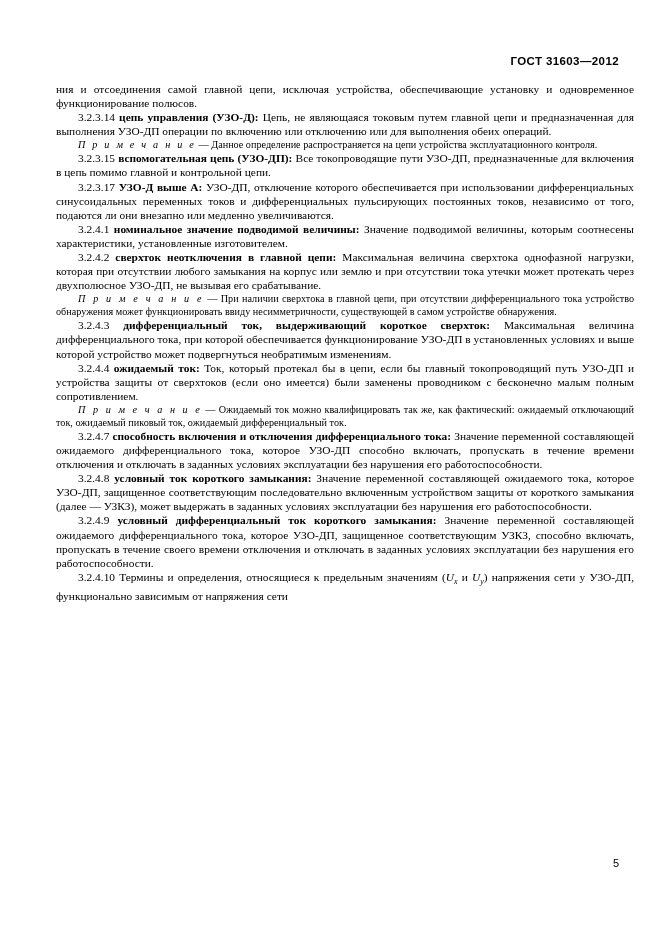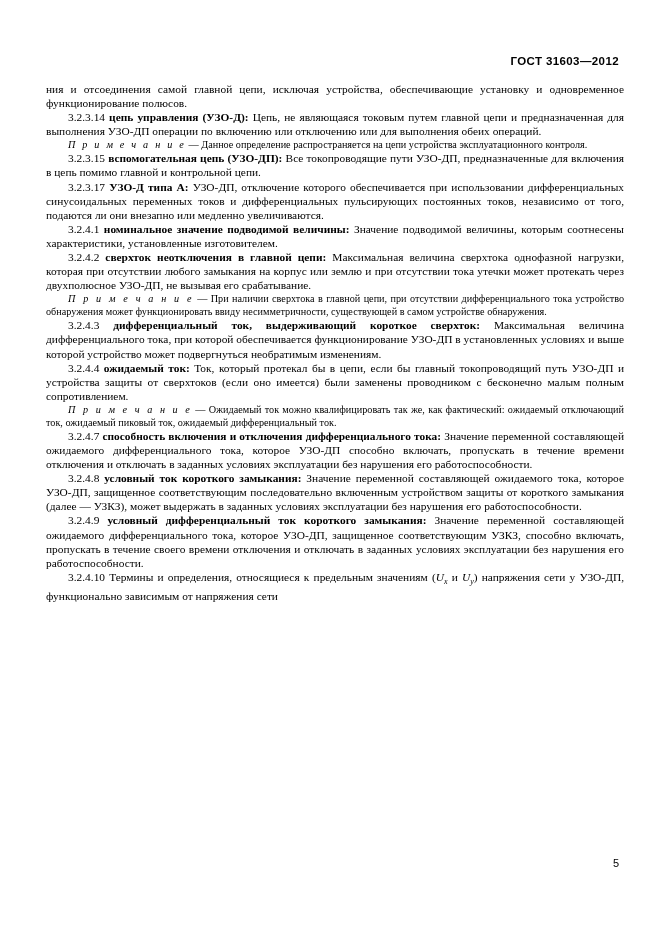--- a/index.html
+++ b/index.html
@@ -26,21 +26,21 @@
     position: absolute;
     top: 55px;
     right: 42px;
     font-family: Liberation Sans, sans-serif;
     font-size: 11.5px;
     font-weight: bold;
     letter-spacing: 0.4px;
   }
   .content {
     position: absolute;
-    left: 46px;
+    left: 56px;
     top: 82px;
     width: 578px;
     font-size: 11.4px;
     line-height: 14.1px;
     text-align: justify;
   }
   .content p {
     margin: 0;
     text-align: justify;
     text-justify: inter-word;
@@ -85,21 +85,21 @@
     <p class="noind"><span>ния и отсоединения самой главной цепи, исключая устройства, обеспечивающие установку и одновременное функционирование полюсов.</span></p>
 
 
     <p class="ind"><span>3.2.3.14</span> <b>цепь управления (УЗО-Д):</b><span> Цепь, не являющаяся токовым путем главной цепи и предназначенная для выполнения УЗО-ДП операции по включению или отключению или для выполнения обеих операций.</span></p>
 
     <p class="note"><span class="sp">П р и м е ч а н и е</span><span> — Данное определение распространяется на цепи устройства эксплуатационного контроля.</span></p>
 
     <p class="ind"><span>3.2.3.15</span> <b>вспомогательная цепь (УЗО-ДП):</b><span> Все токопроводящие пути УЗО-ДП, предназначенные для включения в цепь помимо главной и контрольной цепи.</span></p>
 
 
-    <p class="ind"><span>3.2.3.17</span> <b>УЗО-Д типа А:</b><span> УЗО-ДП, отключение которого обеспечивается при использовании дифференциальных синусоидальных переменных токов и дифференциальных пульсирующих постоянных токов, независимо от того, подаются ли они внезапно или медленно увеличиваются.</span></p>
+    <p class="ind"><span>3.2.3.17</span> <b>УЗО-Д выше А:</b><span> УЗО-ДП, отключение которого обеспечивается при использовании дифференциальных синусоидальных переменных токов и дифференциальных пульсирующих постоянных токов, независимо от того, подаются ли они внезапно или медленно увеличиваются.</span></p>
 
 
     <p class="ind"><span>3.2.4.1</span> <b>номинальное значение подводимой величины:</b><span> Значение подводимой величины, которым соотнесены характеристики, установленные изготовителем.</span></p>
 
     <p class="ind"><span>3.2.4.2</span> <b>сверхток неотключения в главной цепи:</b><span> Максимальная величина сверхтока однофазной нагрузки, которая при отсутствии любого замыкания на корпус или землю и при отсутствии тока утечки может протекать через двухполюсное УЗО-ДП, не вызывая его срабатывание.</span></p>
 
     <p class="note"><span class="sp">П р и м е ч а н и е</span><span> — При наличии сверхтока в главной цепи, при отсутствии дифференциального тока устройство обнаружения может функционировать ввиду несимметричности, существующей в самом устройстве обнаружения.</span></p>
 
     <p class="ind"><span>3.2.4.3</span> <b>дифференциальный ток, выдерживающий короткое сверхток:</b><span> Максимальная величина дифференциального тока, при которой обеспечивается функционирование УЗО-ДП в установленных условиях и выше которой устройство может подвергнуться необратимым изменениям.</span></p>
 

